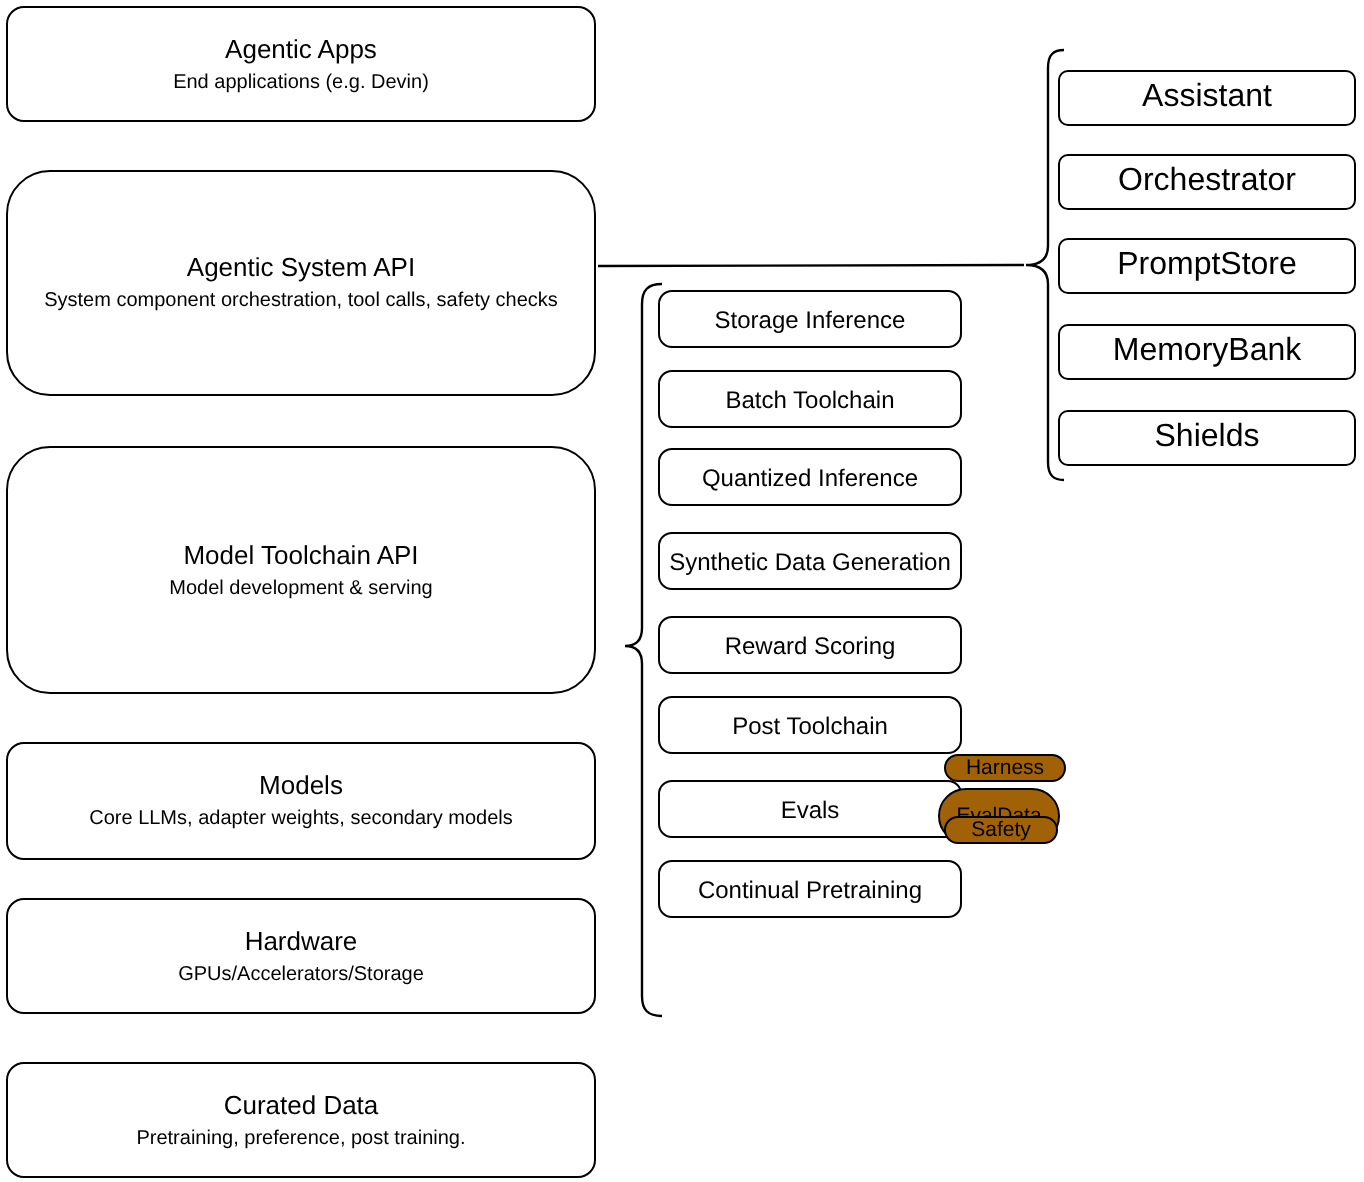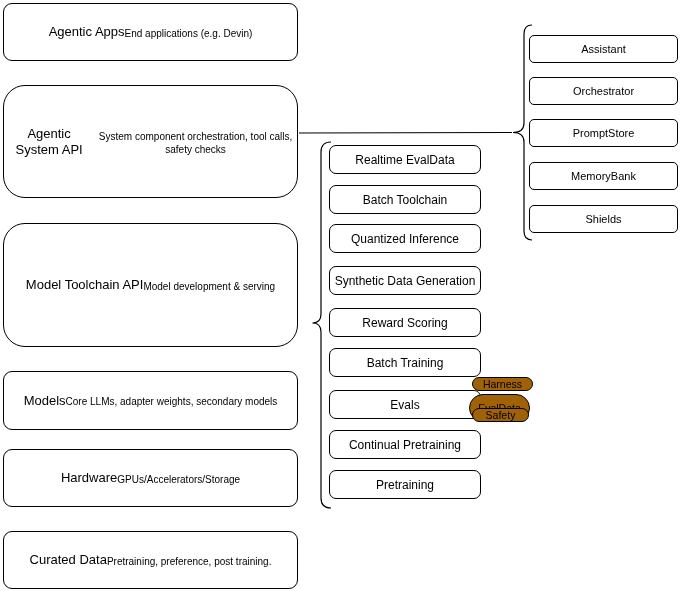--- a/index.html
+++ b/index.html
@@ -15,42 +15,42 @@
     font-family: "Liberation Sans", sans-serif;
     color: #000000;
     overflow: hidden;
   }
   .node {
     position: absolute;
     box-sizing: border-box;
     background: #ffffff;
     border: 1px solid #000000;
     display: flex;
-    flex-direction: row;
+    flex-direction: column;
     align-items: center;
     justify-content: center;
     text-align: center;
   }
   .stack-box { left: 3px; width: 295px; }
   .stack-box .title { font-size: 13px; line-height: 16px; }
   .stack-box .subtitle { font-size: 10px; line-height: 13px; margin-top: 2px; }
 
   .mid-box {
     left: 329px;
     width: 152px;
     height: 29px;
     border-radius: 7px;
     font-size: 12px;
   }
   .right-box {
     left: 529px;
     width: 149px;
     height: 28px;
     border-radius: 5px;
-    font-size: 11px;
+    font-size: 16px;
   }
   .pill {
     position: absolute;
     box-sizing: border-box;
     background: #a16207;
     border: 1px solid #000000;
     border-radius: 999px;
     display: flex;
     align-items: center;
     justify-content: center;
@@ -105,45 +105,42 @@
     <div class="title">Hardware</div>
     <div class="subtitle">GPUs/Accelerators/Storage</div>
   </div>
 
   <div class="node stack-box" style="top:531px; height:58px; border-radius:9px;">
     <div class="title">Curated Data</div>
     <div class="subtitle">Pretraining, preference, post training.</div>
   </div>
 
   <div class="node mid-box" style="top:145px;">
-    <span>Realtime EvalData</span>
+    <span>Storage Inference</span>
   </div>
   <div class="node mid-box" style="top:185px;">
     <span>Batch Toolchain</span>
   </div>
   <div class="node mid-box" style="top:224px;">
     <span>Quantized Inference</span>
   </div>
   <div class="node mid-box" style="top:266px;">
     <span>Synthetic Data Generation</span>
   </div>
   <div class="node mid-box" style="top:308px;">
     <span>Reward Scoring</span>
   </div>
   <div class="node mid-box" style="top:348px;">
-    <span>Batch Training</span>
+    <span>Post Toolchain</span>
   </div>
   <div class="node mid-box" style="top:390px;">
     <span>Evals</span>
   </div>
   <div class="node mid-box" style="top:430px;">
     <span>Continual Pretraining</span>
-  </div>
-  <div class="node mid-box" style="top:470px;">
-    <span>Pretraining</span>
   </div>
 
   <div class="pill" style="left:472px; top:377px; width:61px; height:14px;">
     <span>Harness</span>
   </div>
   <div class="pill" style="left:469px; top:394px; width:61px; height:28px;">
     <span>EvalData</span>
   </div>
   <div class="pill" style="left:472px; top:408px; width:57px; height:14px;">
     <span>Safety</span>

